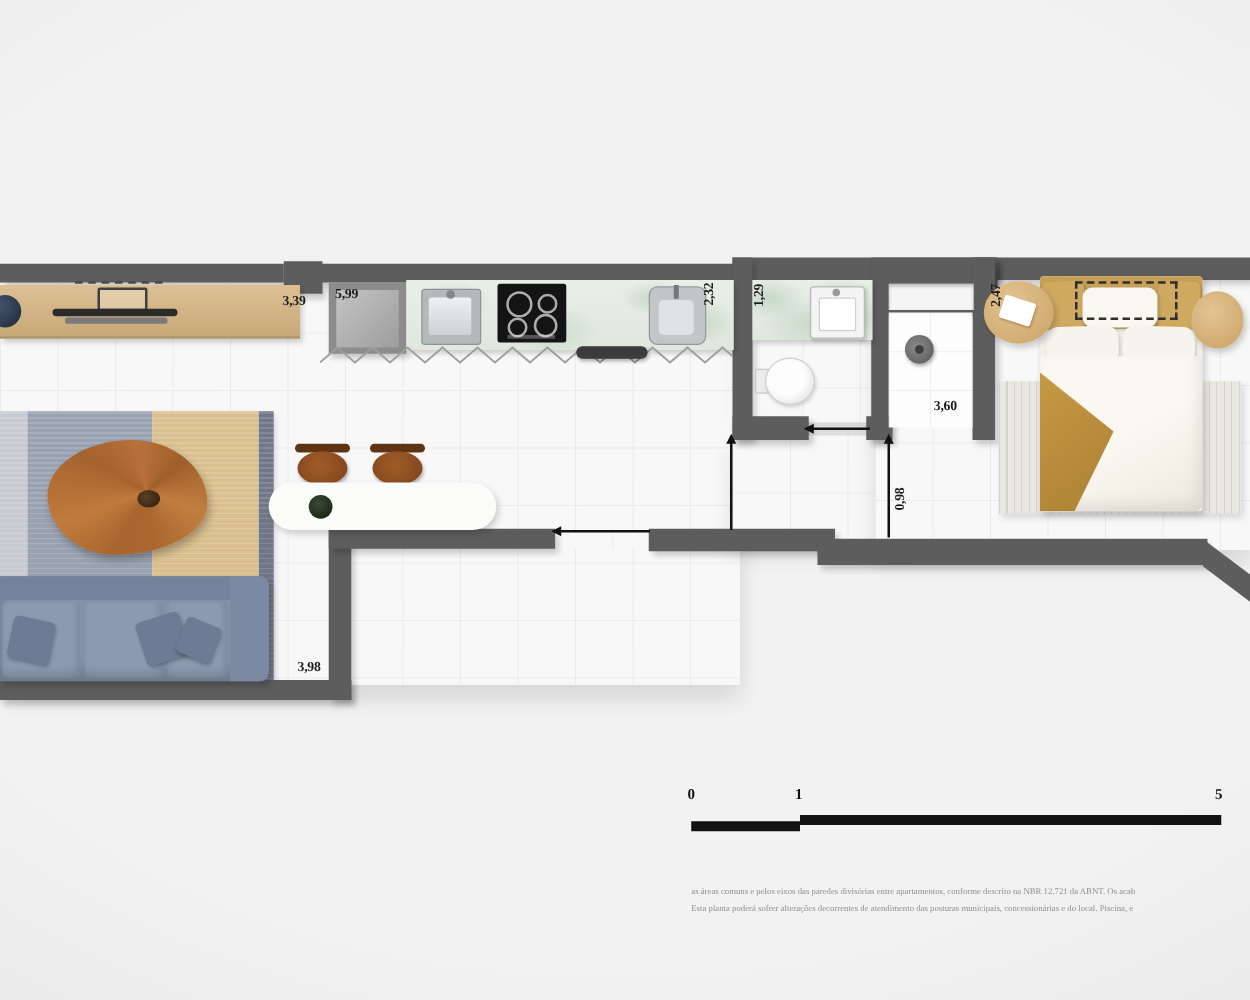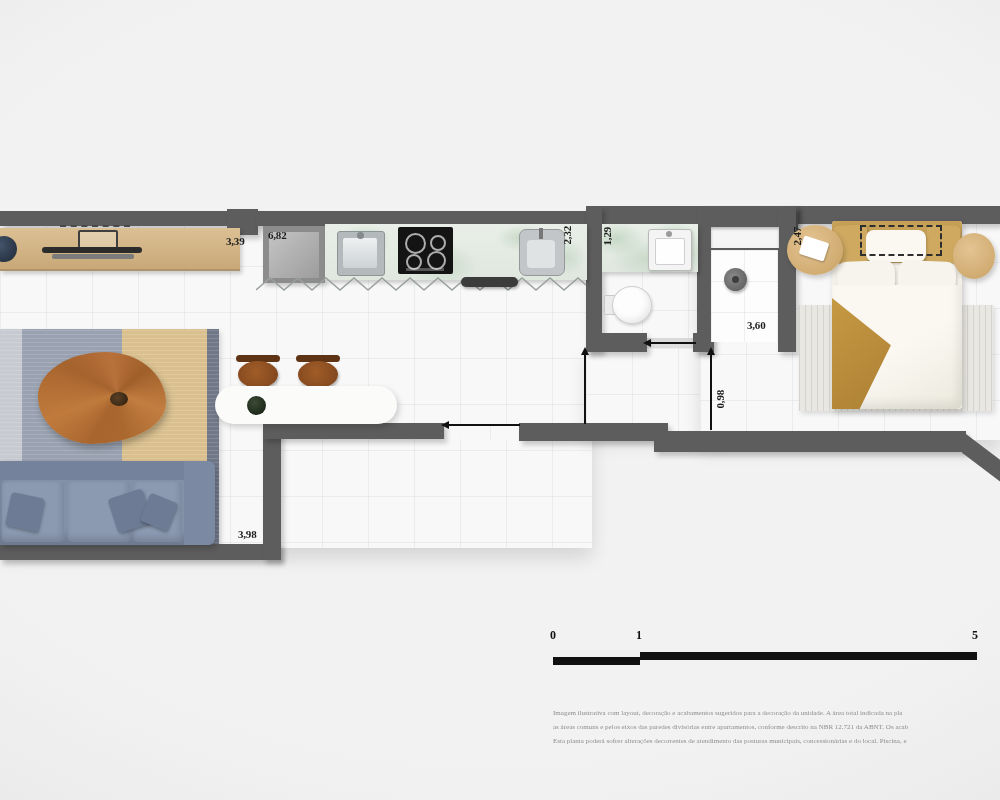--- a/index.html
+++ b/index.html
@@ -253,35 +253,34 @@
   <div class="dline" style="left:448px;top:424px;width:72px;height:2px;"></div>
   <div class="arrL" style="left:441px;top:421px;"></div>
   <div class="dline" style="left:584px;top:352px;width:2px;height:72px;"></div>
   <div class="arrU" style="left:581px;top:347px;"></div>
   <div class="dline" style="left:650px;top:342px;width:46px;height:2px;"></div>
   <div class="arrL" style="left:643px;top:339px;"></div>
   <div class="dline" style="left:710px;top:352px;width:2px;height:78px;"></div>
   <div class="arrU" style="left:707px;top:347px;"></div>
 
   <div class="dim" style="left:226px;top:235px;">3,39</div>
-  <div class="dim" style="left:268px;top:229px;">6,82</div>
+  <div class="dim" style="left:268px;top:229px;">5,99</div>
   <div class="dim v" style="left:561px;top:226px;">2,32</div>
   <div class="dim v" style="left:601px;top:227px;">1,29</div>
   <div class="dim v" style="left:791px;top:227px;">2,47</div>
   <div class="dim" style="left:747px;top:319px;">3,60</div>
   <div class="dim v" style="left:714px;top:390px;">0,98</div>
   <div class="dim" style="left:238px;top:528px;">3,98</div>
 
   <div class="abs" style="left:548px;top:628px;width:436px;height:40px;">
     <div class="scale-num" style="left:2px;top:0;">0</div>
     <div class="scale-num" style="left:88px;top:0;">1</div>
     <div class="scale-num" style="left:424px;top:0;">5</div>
     <div class="scale-seg" style="left:5px;top:29px;width:87px;"></div>
     <div class="scale-seg" style="left:92px;top:24px;width:337px;"></div>
   </div>
 
   <div class="disclaimer">
-    <p>Imagem ilustrativa com layout, decoração e acabamentos sugeridos para a decoração da unidade. A área total indicada na pla</p>
     <p>as áreas comuns e pelos eixos das paredes divisórias entre apartamentos, conforme descrito na NBR 12.721 da ABNT. Os acab</p>
     <p>Esta planta poderá sofrer alterações decorrentes de atendimento das posturas municipais, concessionárias e do local. Piscina, e</p>
   </div>
 
 </div>
 
 </body></html>

